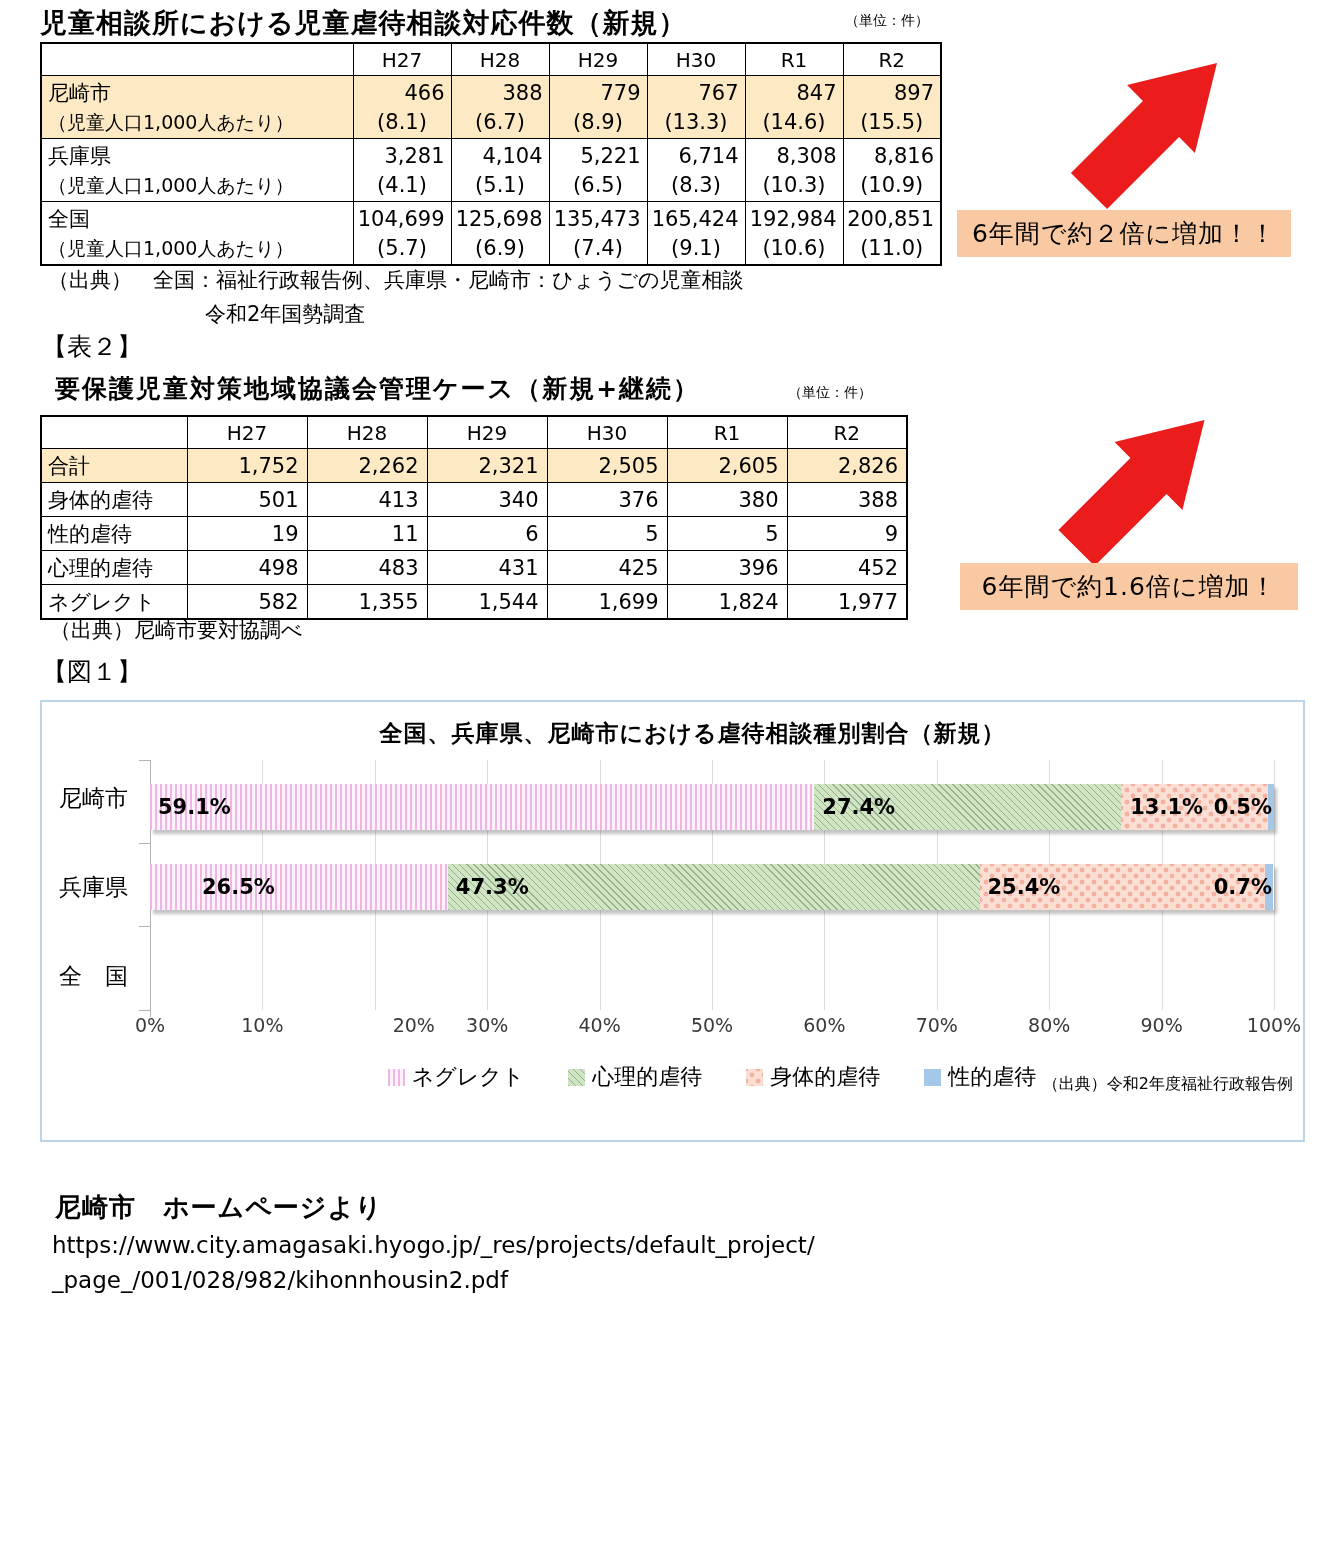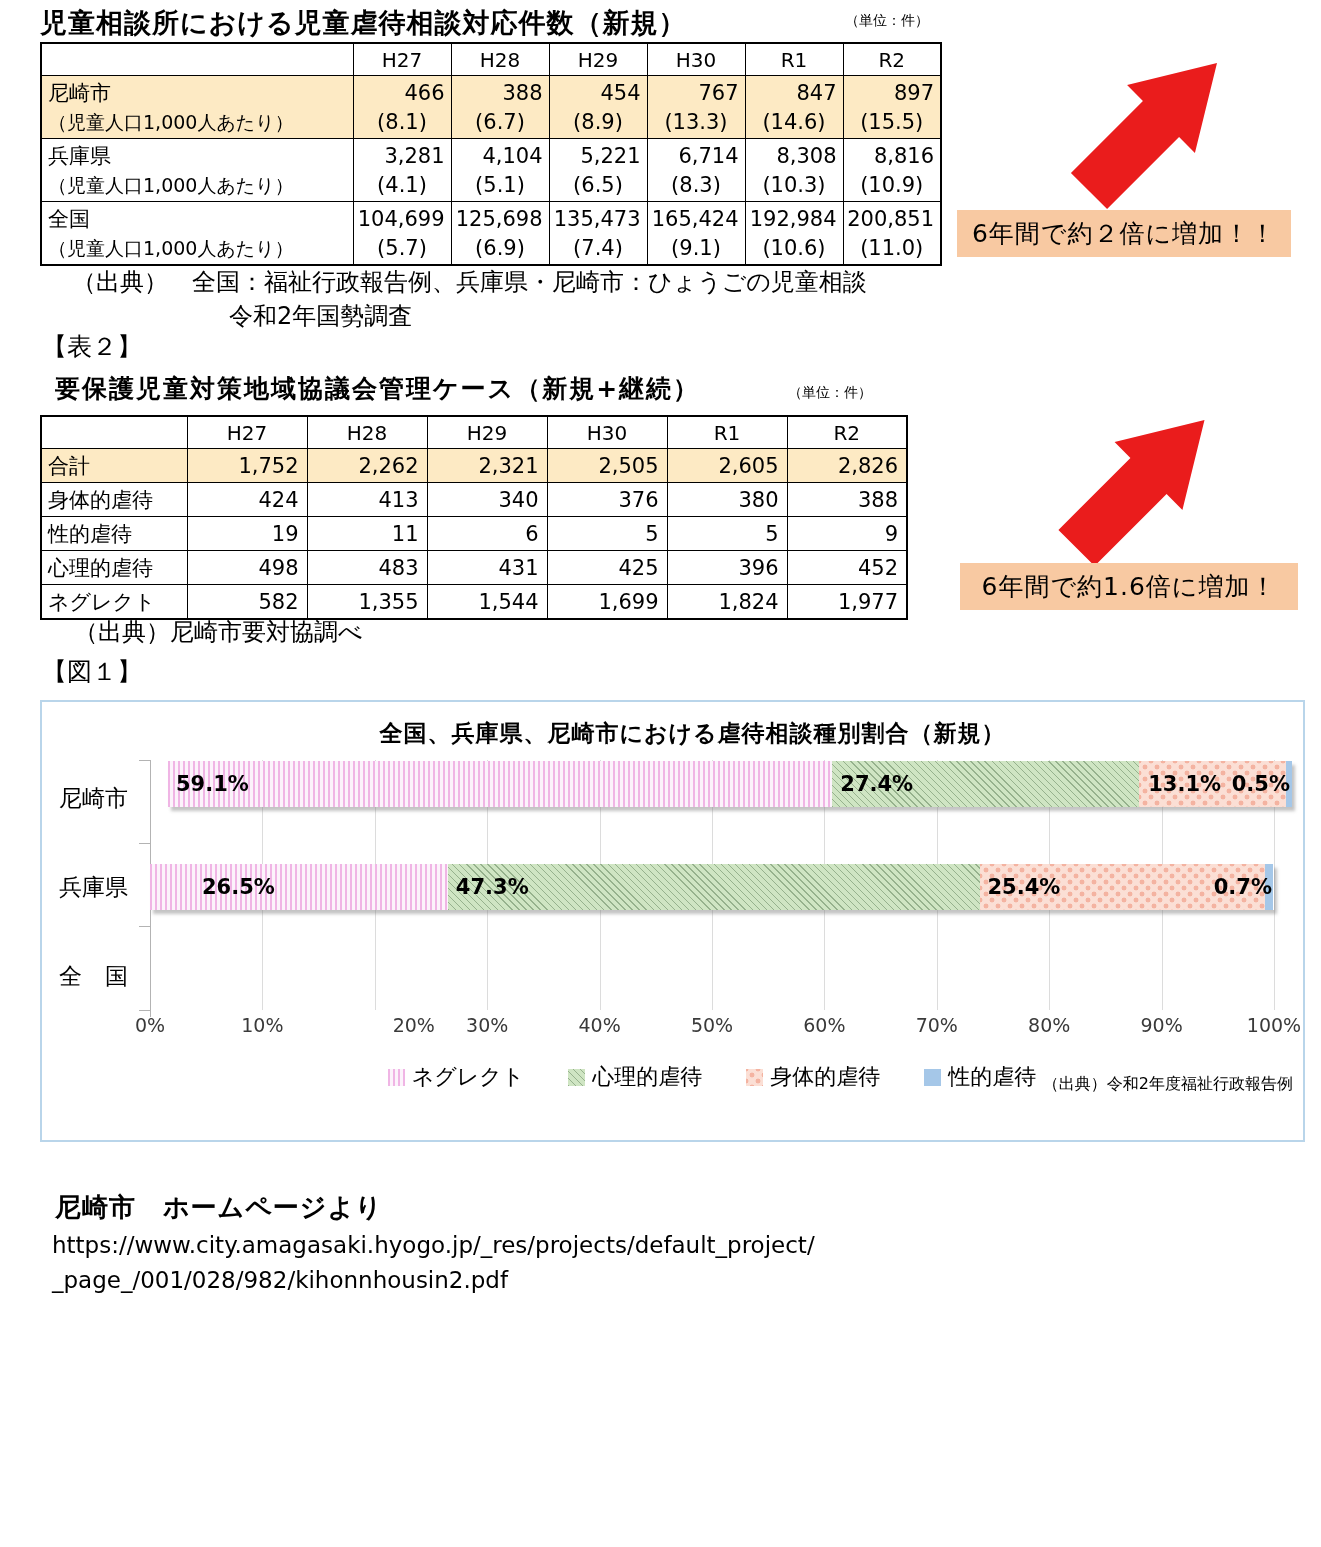--- a/index.html
+++ b/index.html
@@ -7,21 +7,21 @@
     width:1321px;height:1547px;position:relative;background:#fff;color:#000;
     font-family:"DejaVu Sans","Liberation Sans",sans-serif;overflow:hidden;
   }
   .abs{position:absolute;}
 
   
   .doc-title{font-size:27px;font-weight:bold;letter-spacing:1px;white-space:nowrap;}
   .unit{font-size:14px;white-space:nowrap;}
   .section-heading{font-size:25px;white-space:nowrap;}
   .table2-title{font-size:25px;font-weight:bold;letter-spacing:2px;white-space:nowrap;}
-  .source-text{font-size:24px;white-space:nowrap;margin-left:24px;}
+  .source-text{font-size:21px;white-space:nowrap;}
 
   
   table{border-collapse:collapse;table-layout:fixed;background:#fff;}
   #table1,#table2{border:2px solid #000;}
   #table1 th,#table1 td,#table2 th,#table2 td{border:1.5px solid #000;padding:0;font-weight:normal;}
   #table1 thead th{height:31px;font-size:20px;text-align:center;}
   #table2 thead th{height:31px;font-size:20px;text-align:center;}
   tr.hl th,tr.hl td{background:#fdeac4;}
   .rlab{font-size:21px;text-align:left;padding:3px 0 1px 6px;height:28px;line-height:28px;}
   .rsub{font-size:19px;text-align:left;padding:0 0 2px 6px;height:28px;line-height:28px;}
@@ -104,21 +104,21 @@
         </th>
         <td>
           <div class="num">466</div>
           <div class="par">(8.1)</div>
         </td>
         <td>
           <div class="num">388</div>
           <div class="par">(6.7)</div>
         </td>
         <td>
-          <div class="num">454</div>
+          <div class="num">779</div>
           <div class="par">(8.9)</div>
         </td>
         <td>
           <div class="num">767</div>
           <div class="par">(13.3)</div>
         </td>
         <td>
           <div class="num">847</div>
           <div class="par">(14.6)</div>
         </td>
@@ -230,21 +230,21 @@
         <th class="rh">合計</th>
         <td class="v">1,752</td>
         <td class="v">2,262</td>
         <td class="v">2,321</td>
         <td class="v">2,505</td>
         <td class="v">2,605</td>
         <td class="v">2,826</td>
       </tr>
       <tr>
         <th class="rh">身体的虐待</th>
-        <td class="v">424</td>
+        <td class="v">501</td>
         <td class="v">413</td>
         <td class="v">340</td>
         <td class="v">376</td>
         <td class="v">380</td>
         <td class="v">388</td>
       </tr>
       <tr>
         <th class="rh">性的虐待</th>
         <td class="v">19</td>
         <td class="v">11</td>
@@ -297,21 +297,21 @@
       <div class="grid" style="left: 60%;"></div>
       <div class="grid" style="left: 70%;"></div>
       <div class="grid" style="left: 80%;"></div>
       <div class="grid" style="left: 90%;"></div>
       <div class="grid" style="left: 100%;"></div>
       <div class="catTick" style="top: 0px;"></div>
       <div class="catTick" style="top: 83px;"></div>
       <div class="catTick" style="top: 166px;"></div>
       <div class="catTick" style="top: 250px;"></div>
       <div class="axTickB"></div>
-      <div class="bar" style="top: 1px; margin-left: 18px;">
+      <div class="bar" style="top: 24px;">
         <div class="seg pat0" style="width: 59.1%;"></div>
         <div class="seg pat1" style="width: 27.4%;"></div>
         <div class="seg pat2" style="width: 13.1%;"></div>
         <div class="seg pat3" style="width: 0.5%;"></div>
         <div class="blabel" style="left: calc(0% + 8px);">59.1%</div>
         <div class="blabel" style="left: calc(59.1% + 8px);">27.4%</div>
         <div class="blabel" style="left: calc(86.5% + 8px);">13.1%</div>
         <div class="blabel" style="right: 2px;">0.5%</div>
       </div>
       <div class="bar" style="top: 104px;">

